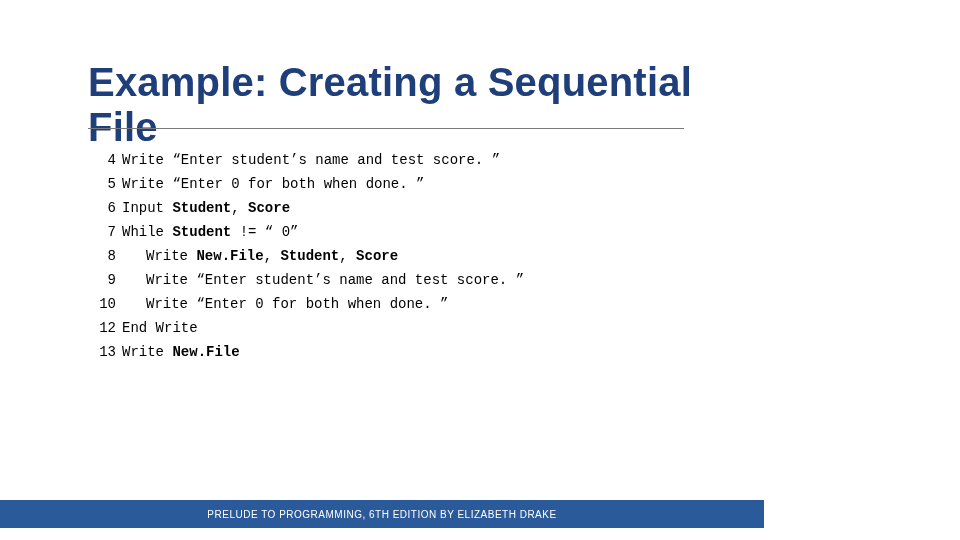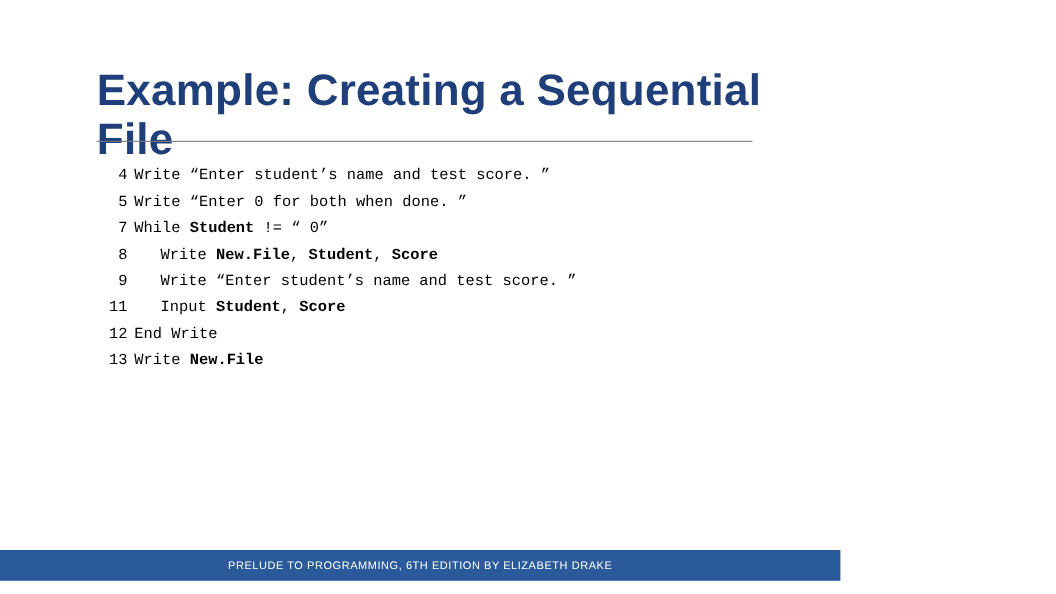--- a/index.html
+++ b/index.html
@@ -79,29 +79,30 @@
 
   <div class="code-block">
 
 
 
 
     <div class="code-line"><span class="ln">4</span><span>Write “Enter student’s name and test score. ”</span></div>
 
     <div class="code-line"><span class="ln">5</span><span>Write “Enter 0 for both when done. ”</span></div>
 
+    <div class="code-line"><span class="ln">6</span><span>Input </span><span class="b">Student</span><span>, </span><span class="b">Score</span></div>
 
     <div class="code-line"><span class="ln">7</span><span>While </span><span class="b">Student</span><span> != “ 0”</span></div>
 
     <div class="code-line"><span class="ln">8</span><span class="indent1"><span>Write </span><span class="b">New.File</span><span>, </span><span class="b">Student</span><span>, </span><span class="b">Score</span></span></div>
 
     <div class="code-line"><span class="ln">9</span><span class="indent1"><span>Write “Enter student’s name and test score. ”</span></span></div>
 
+    <div class="code-line"><span class="ln">10</span><span class="indent1"><span>Write “Enter 0 for both when done. ”</span></span></div>
 
-    <div class="code-line"><span class="ln">11</span><span class="indent1"><span>Input </span><span class="b">Student</span><span>, </span><span class="b">Score</span></span></div>
 
     <div class="code-line"><span class="ln">12</span><span>End Write</span></div>
 
     <div class="code-line"><span class="ln">13</span><span>Write </span><span class="b">New.File</span></div>
 
   </div>
 
   <div class="footer-bar">
     <span>PRELUDE TO PROGRAMMING, 6TH EDITION BY ELIZABETH DRAKE</span>
   </div>

